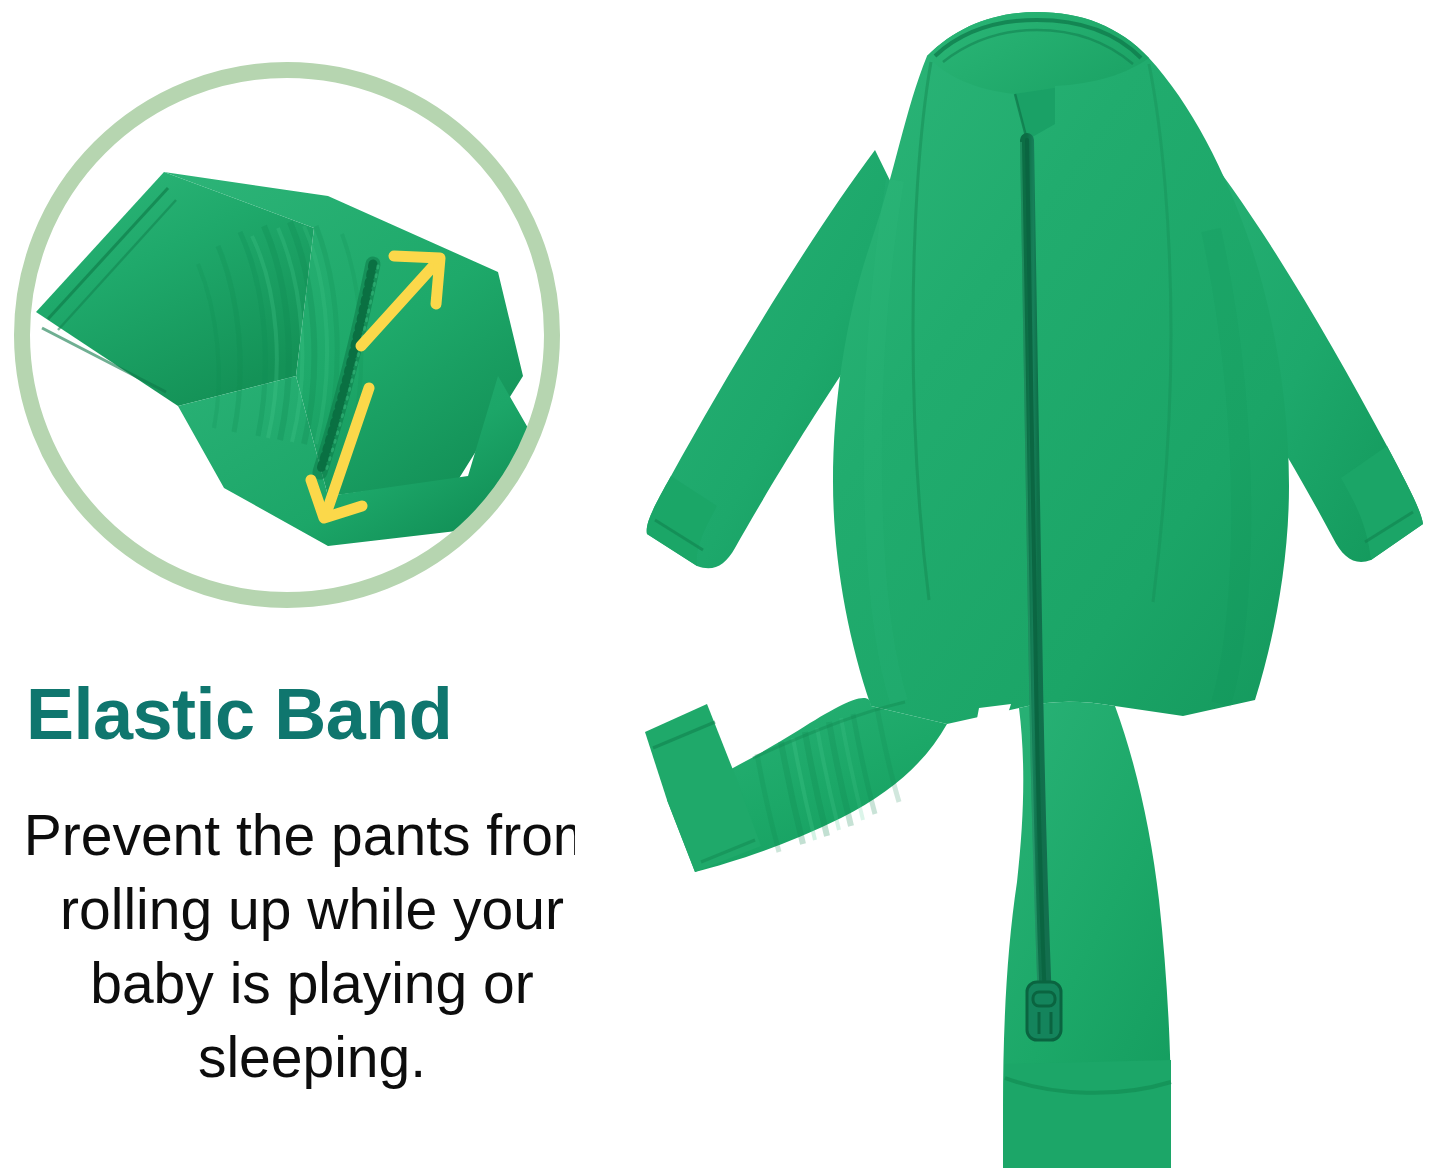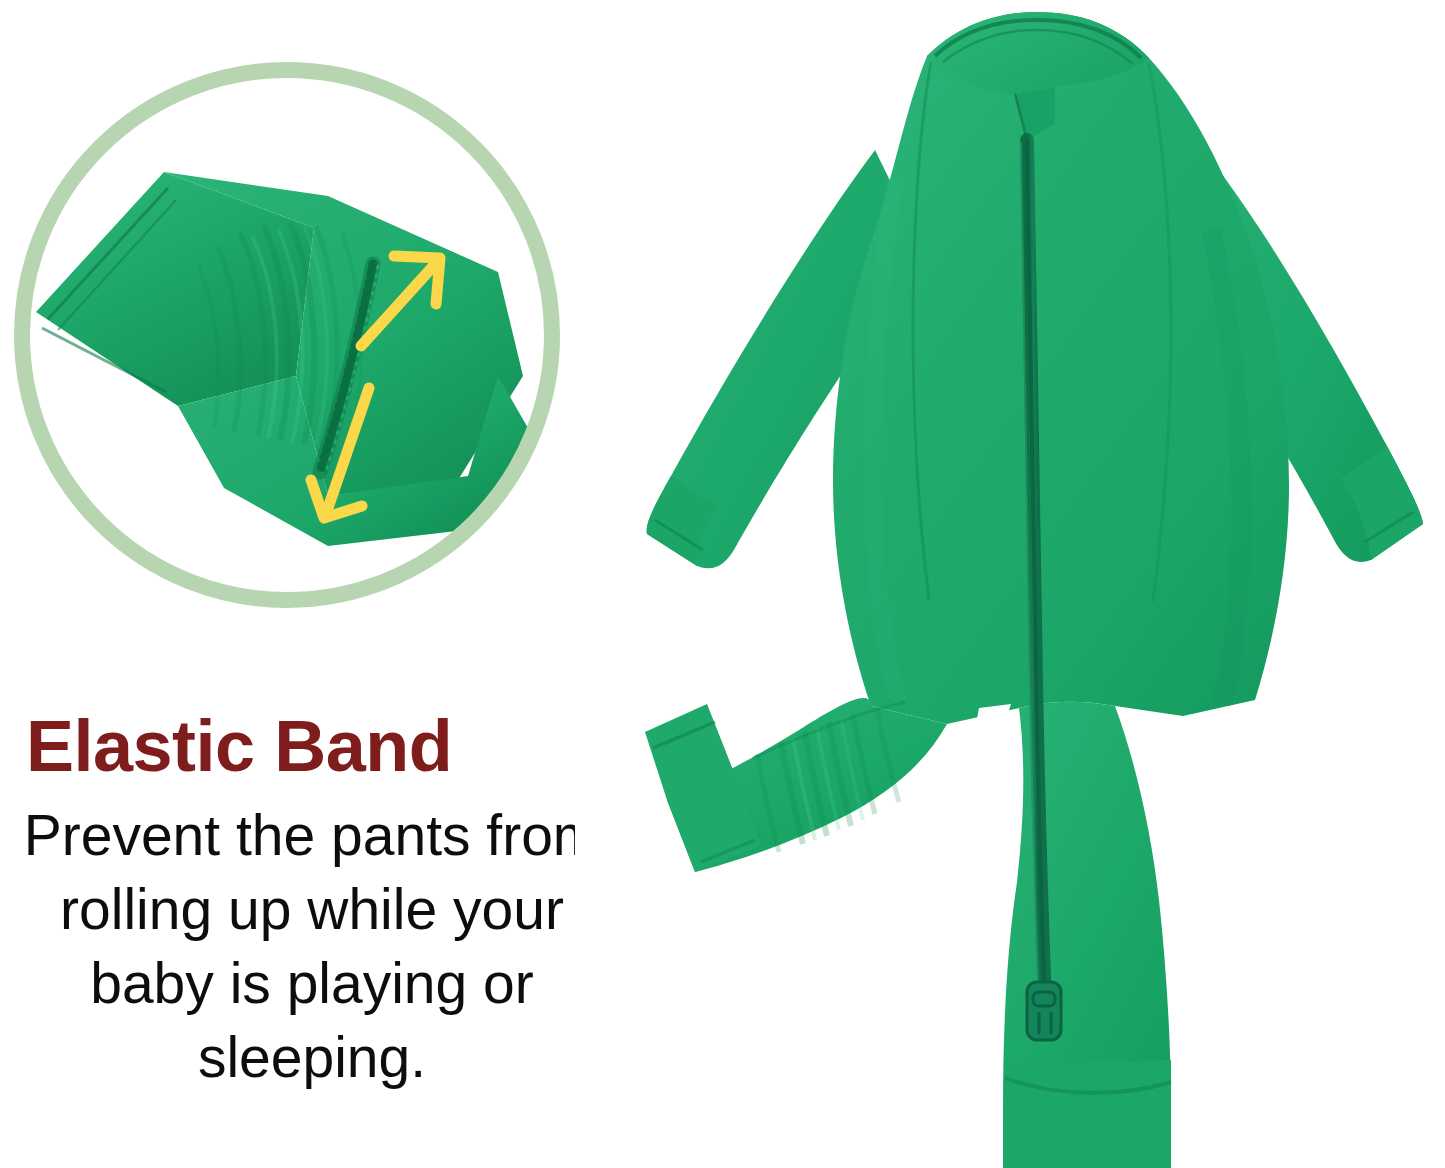--- a/index.html
+++ b/index.html
@@ -38,25 +38,25 @@
     border-radius: 50%;
     border: 16px solid #b6d5b0;
     box-sizing: border-box;
     pointer-events: none;
   }
 
   
   #headline {
     position: absolute;
     left: 26px;
-    top: 710px;
+    top: 678px;
     width: 600px;
     font-size: 72px;
     font-weight: bold;
-    color: #7f1d1d;
+    color: #0f766e;
     letter-spacing: -0.5px;
     line-height: 1;
     white-space: nowrap;
   }
   #body-copy {
     position: absolute;
     left: 4px;
     top: 798px;
     width: 616px;
     font-size: 57px;

